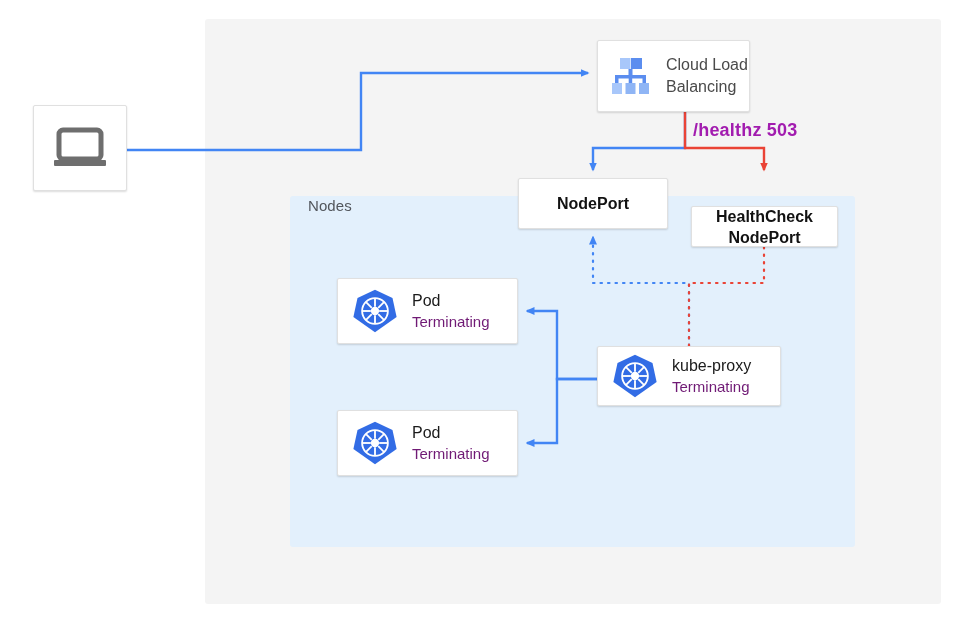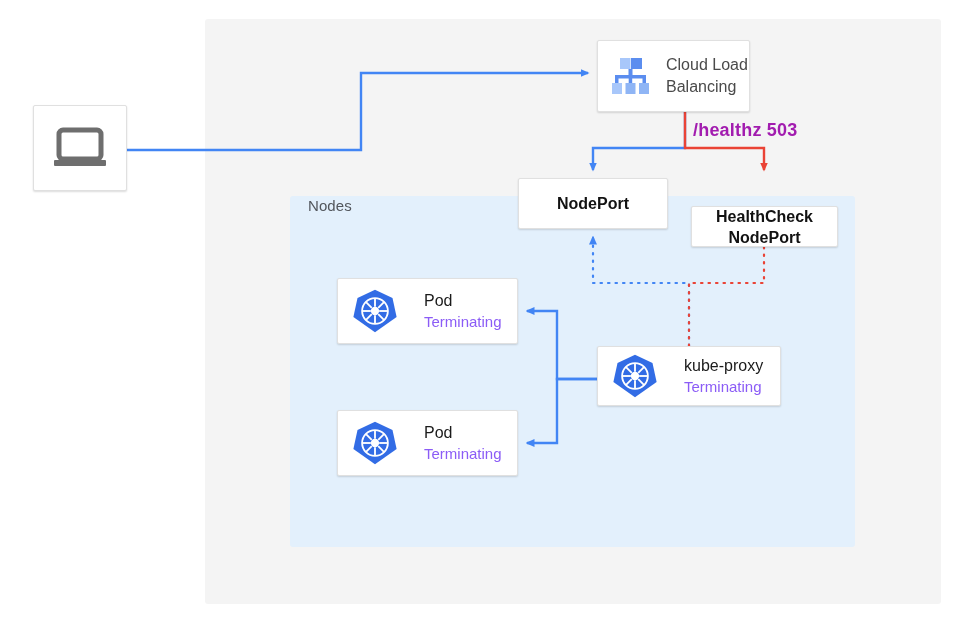--- a/index.html
+++ b/index.html
@@ -124,30 +124,30 @@
 
   .kproxy-box {
     left: 597px; top: 346px;
     width: 184px; height: 60px;
     display: flex;
     align-items: center;
     padding-left: 14px;
   }
 
   .entity-text {
-    margin-left: 26px;
+    margin-left: 14px;
     line-height: 21px;
   }
   .entity-title {
     font-size: 16px;
     color: #1b1b1b;
   }
   .entity-sub {
     font-size: 15px;
-    color: #8b5cf6;
+    color: #701a75;
   }
 
   .healthz-label {
     position: absolute;
     left: 693px; top: 120px;
     font-size: 18px;
     font-weight: bold;
     color: #a21caf;
     letter-spacing: .2px;
   }

